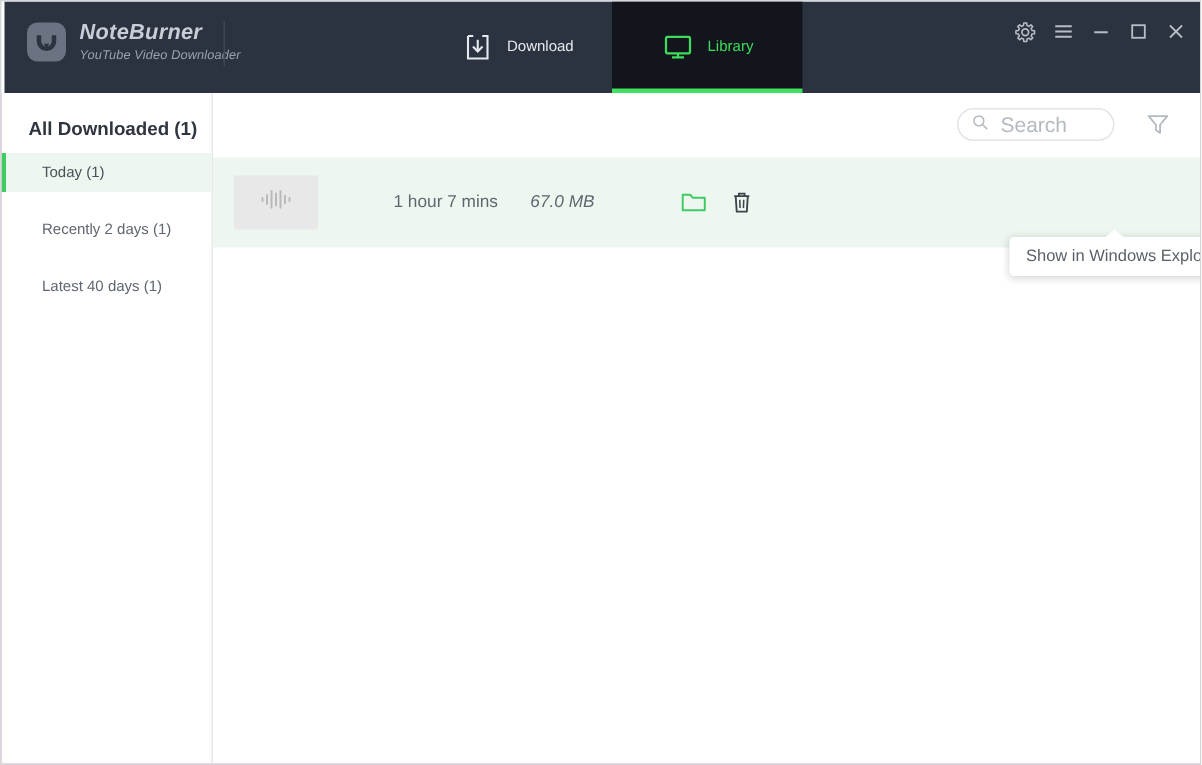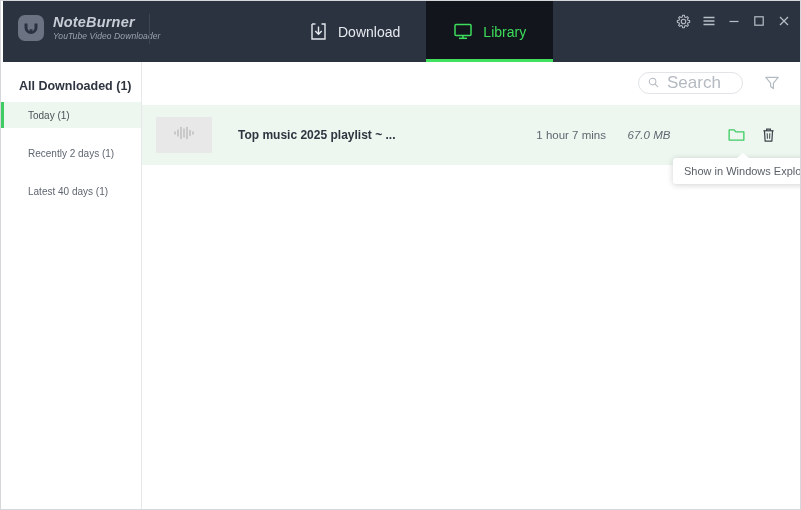--- a/index.html
+++ b/index.html
@@ -77,21 +77,21 @@
     display: flex;
     align-items: center;
     justify-content: center;
     gap: 10px;
     padding: 0 26px;
     position: relative;
     cursor: pointer;
     box-sizing: border-box;
   }
   .tab-label {
-    font-size: 14px;
+    font-size: 10px;
     color: #e6e9ee;
   }
   .tab.active {
     background: #12161c;
     width: 127px;
   }
   .tab.active .tab-label { color: #3ddc5b; }
   .tab.active::after {
     content: "";
     position: absolute;
@@ -197,21 +197,21 @@
     display: flex;
     align-items: center;
     padding: 0 9px;
     box-sizing: border-box;
     gap: 6px;
     background: #fff;
   }
   .search-input {
     border: 0;
     outline: 0;
-    font-size: 17px;
+    font-size: 14px;
     color: #8d949d;
     width: 72px;
     background: transparent;
     font-family: "Liberation Sans", sans-serif;
   }
   .search-input::placeholder { color: #b4bac1; }
   .filter-btn {
     position: absolute;
     right: 18px; top: 11px;
     width: 20px; height: 20px;
@@ -429,21 +429,20 @@
                   <path d="M5 5 L5 11"></path>
                   <path d="M8 2.5 L8 13.5"></path>
                   <path d="M11 4 L11 12"></path>
                   <path d="M14 2.5 L14 13.5"></path>
                   <path d="M17 5.5 L17 10.5"></path>
                   <path d="M20 7 L20 9"></path>
                 </g>
               </svg>
             </span>
           </div>
-          <div class="row-title">Top music 2025 playlist ~ ...</div>
           <div class="row-duration">1 hour 7 mins</div>
           <div class="row-size">67.0 MB</div>
           <div class="row-actions">
             <div class="act">
               <svg width="17" height="16" viewBox="0 0 18 16">
                 <path d="M1.2 13.4 L1.2 2.6 L6.6 2.6 L8.2 4.6 L16.8 4.6 L16.8 13.4 Z" fill="none" stroke="#3fcc63" stroke-width="1.4" stroke-linejoin="round"></path>
               </svg>
             </div>
             <div class="act">
               <svg width="15" height="16" viewBox="0 0 16 17">

